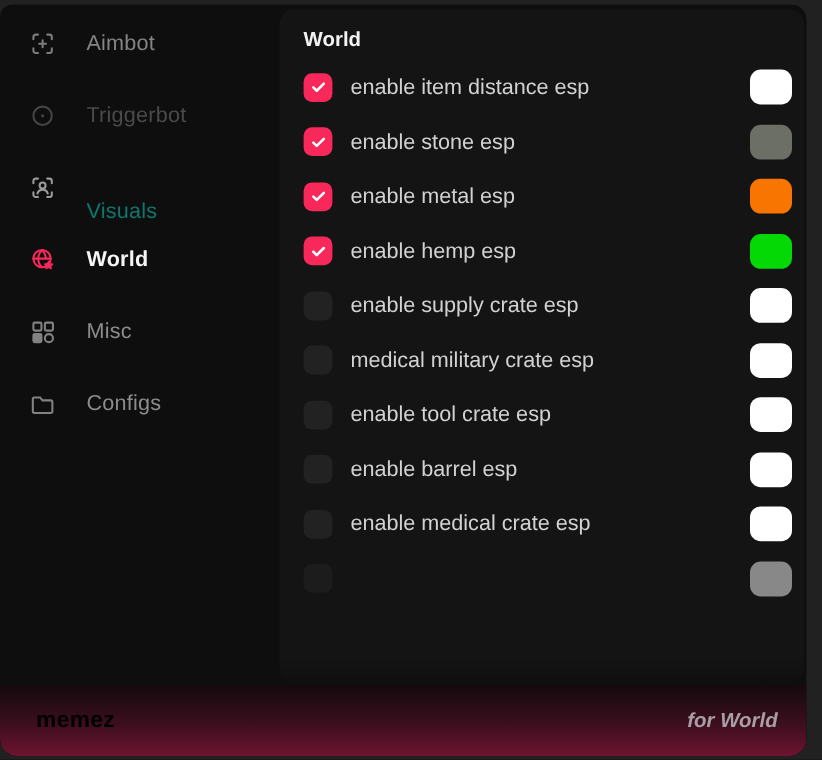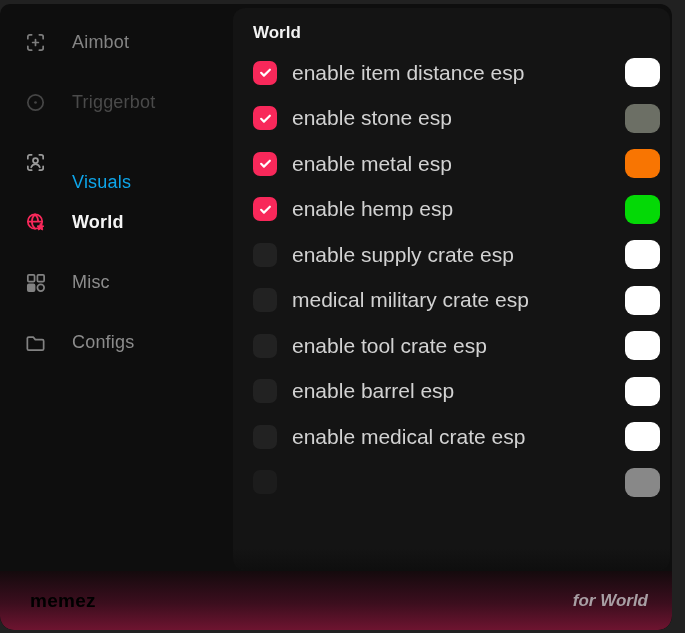--- a/index.html
+++ b/index.html
@@ -15,21 +15,21 @@
     left: 0; top: 4px;
     width: 672px; height: 626px;
     background: #0e0e0e;
     border-radius: 10px 12px 14px 14px;
     overflow: hidden;
   }
   
   .sidebar {
     position: absolute;
     left: 0; top: 0; width: 233px; height: 100%;
-    padding-top: 8px;
+    padding-top: 2px;
   }
   .side-item {
     height: 60px;
     display: flex;
     align-items: center;
     padding-left: 24px;
     cursor: pointer;
   }
   .side-item .icon {
     width: 23px; height: 23px;
@@ -78,21 +78,21 @@
     border-radius: 7px;
     flex: 0 0 auto;
     display: flex; align-items: center; justify-content: center;
     cursor: pointer;
   }
   .checkbox.off { background: #222222; }
   .checkbox.on  { background: var(--accent); }
   .checkbox svg { width: 15px; height: 15px; }
   .row-label {
     margin-left: 15px;
-    font-size: 21px;
+    font-size: 18px;
     color: #d2d2d2;
     flex: 1 1 auto;
     white-space: nowrap;
   }
   .swatch {
     width: 35px; height: 29px;
     border-radius: 9px;
     flex: 0 0 auto;
     cursor: pointer;
   }
@@ -151,21 +151,21 @@
         <span class="icon" style="color: rgb(154, 154, 154);">
           <svg viewBox="0 0 24 24" fill="none" stroke="currentColor" stroke-width="1.8" stroke-linecap="round" stroke-linejoin="round">
       <path d="M4 8V6a2 2 0 0 1 2-2h2"></path>
             <path d="M16 4h2a2 2 0 0 1 2 2v2"></path>
       <path d="M20 16v2a2 2 0 0 1-2 2h-2"></path>
             <path d="M8 20H6a2 2 0 0 1-2-2v-2"></path>
       <circle cx="12" cy="10" r="2.6"></circle>
             <path d="M7.5 17c.8-2.3 2.5-3.4 4.5-3.4s3.7 1.1 4.5 3.4"></path>
           </svg>
         </span>
-        <span class="lbl" style="color: #0ea5e9; margin-top: 40px;">Visuals</span>
+        <span class="lbl" style="color: #0f766e; margin-top: 40px;">Visuals</span>
       </div>
       <div class="side-item">
         <span class="icon" style="color: rgb(248, 40, 90);">
           <svg viewBox="0 0 24 24" fill="none" stroke="currentColor" stroke-width="1.8" stroke-linecap="round" stroke-linejoin="round">
       <circle cx="11.5" cy="11" r="7.5"></circle>
       <path d="M4 11h15M11.5 3.5c-2.2 2.1-3.3 4.6-3.3 7.5s1.1 5.4 3.3 7.5M11.5 3.5c2.2 2.1 3.3 4.6 3.3 7.5"></path>
       <path d="M17.2 13.2l1.2 2.1 2.4.4-1.7 1.7.4 2.4-2.3-1.1-2.3 1.1.4-2.4-1.7-1.7 2.4-.4z" fill="currentColor" stroke="currentColor" stroke-width="1"></path>
           </svg>
         </span>
         <span class="lbl" style="color: rgb(245, 245, 245); font-weight: 600;">World</span>

